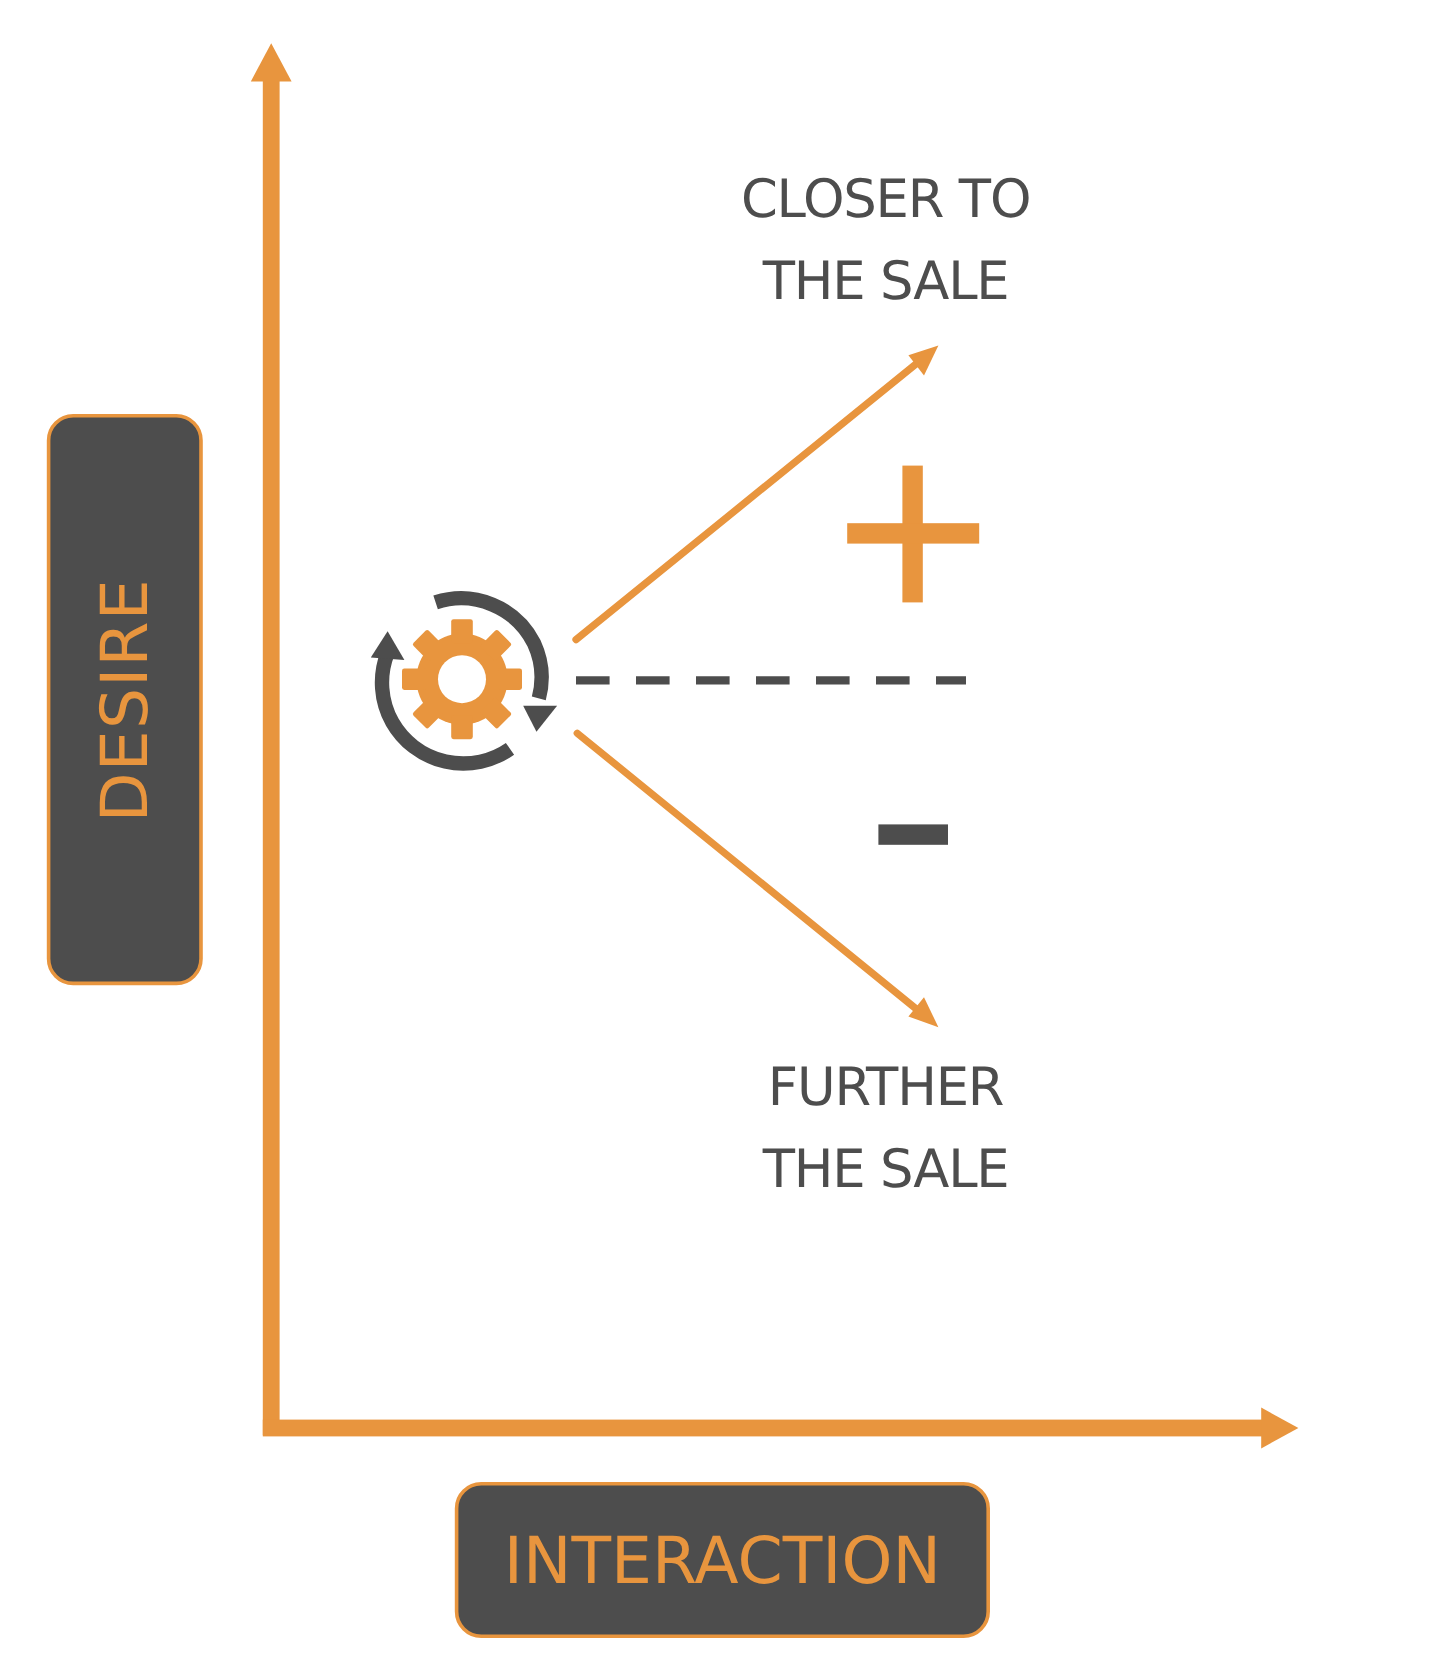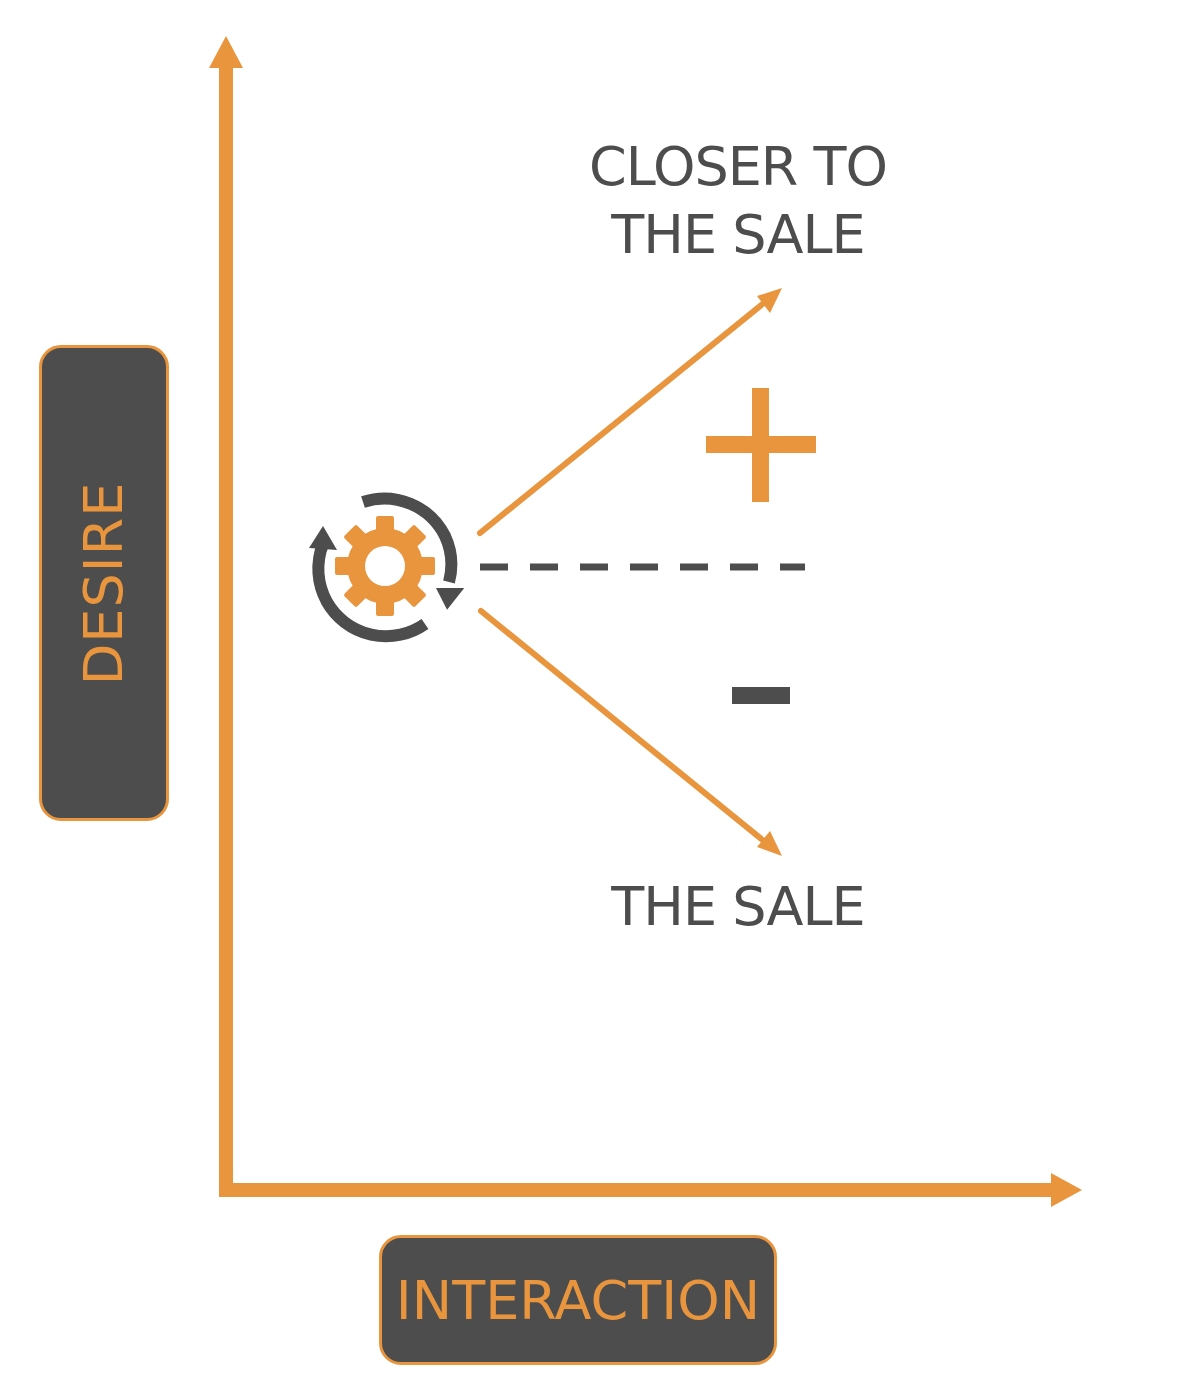--- a/index.html
+++ b/index.html
@@ -2,34 +2,34 @@
 <html><head>
   <meta charset="utf-8">
   <style>
     html, body { margin: 0; padding: 0; background: #ffffff; }
     body { width: 1200px; height: 1393px; position: relative; overflow: hidden;
            font-family: "Liberation Sans", "DejaVu Sans", sans-serif; }
     .canvas { position: absolute; left: 0; top: 0; width: 1200px; height: 1393px; }
     .label {
       position: absolute; color: #4d4d4d; text-align: center;
       font-family: "DejaVu Sans", "Liberation Sans", sans-serif;
-      font-size: 54px; line-height: 68px; letter-spacing: -1px;
+      font-size: 44px; line-height: 68px; letter-spacing: -1px;
     }
     .label span { display: block; white-space: nowrap; }
     .closer { left: 538px; top: 133px; width: 400px; }
     .further { left: 518px; top: 873px; width: 440px; }
     .axis-box {
       position: absolute; background: #4d4d4d; border: 3px solid #e8953e;
       border-radius: 22px; box-sizing: border-box;
       color: #e8953e; font-family: "DejaVu Sans", "Liberation Sans", sans-serif;
       display: flex; align-items: center; justify-content: center;
     }
     .desire-box { left: 39px; top: 345px; width: 130px; height: 476px; }
     .desire-box .txt { transform: rotate(-90deg); font-size: 54px; letter-spacing: 1px; white-space: nowrap; }
-    .interaction-box { left: 379px; top: 1235px; width: 398px; height: 130px; }
+    .interaction-box { left: 379px; top: 1235px; width: 446px; height: 130px; }
     .interaction-box .txt { font-size: 54px; letter-spacing: 0px; white-space: nowrap; }
   </style>
 </head>
 <body>
 
 <svg class="canvas" width="1200" height="1393" viewBox="0 0 1200 1393" xmlns="http://www.w3.org/2000/svg">
 
   <g>
     <rect x="219" y="62" width="14" height="1134" fill="#e8953e"></rect>
     <polygon points="226,36 209,68 243,68" fill="#e8953e"></polygon>
@@ -80,20 +80,21 @@
 
   <rect x="732" y="687" width="58" height="17" fill="#4d4d4d"></rect>
 </svg>
 
 <div class="label closer">
   <span>CLOSER TO</span>
   <span>THE SALE</span>
 </div>
 
 <div class="label further">
+  <span>FURTHER</span>
   <span>THE SALE</span>
 </div>
 
 <div class="axis-box desire-box">
   <div class="txt">DESIRE</div>
 </div>
 
 <div class="axis-box interaction-box">
   <div class="txt">INTERACTION</div>
 </div>

